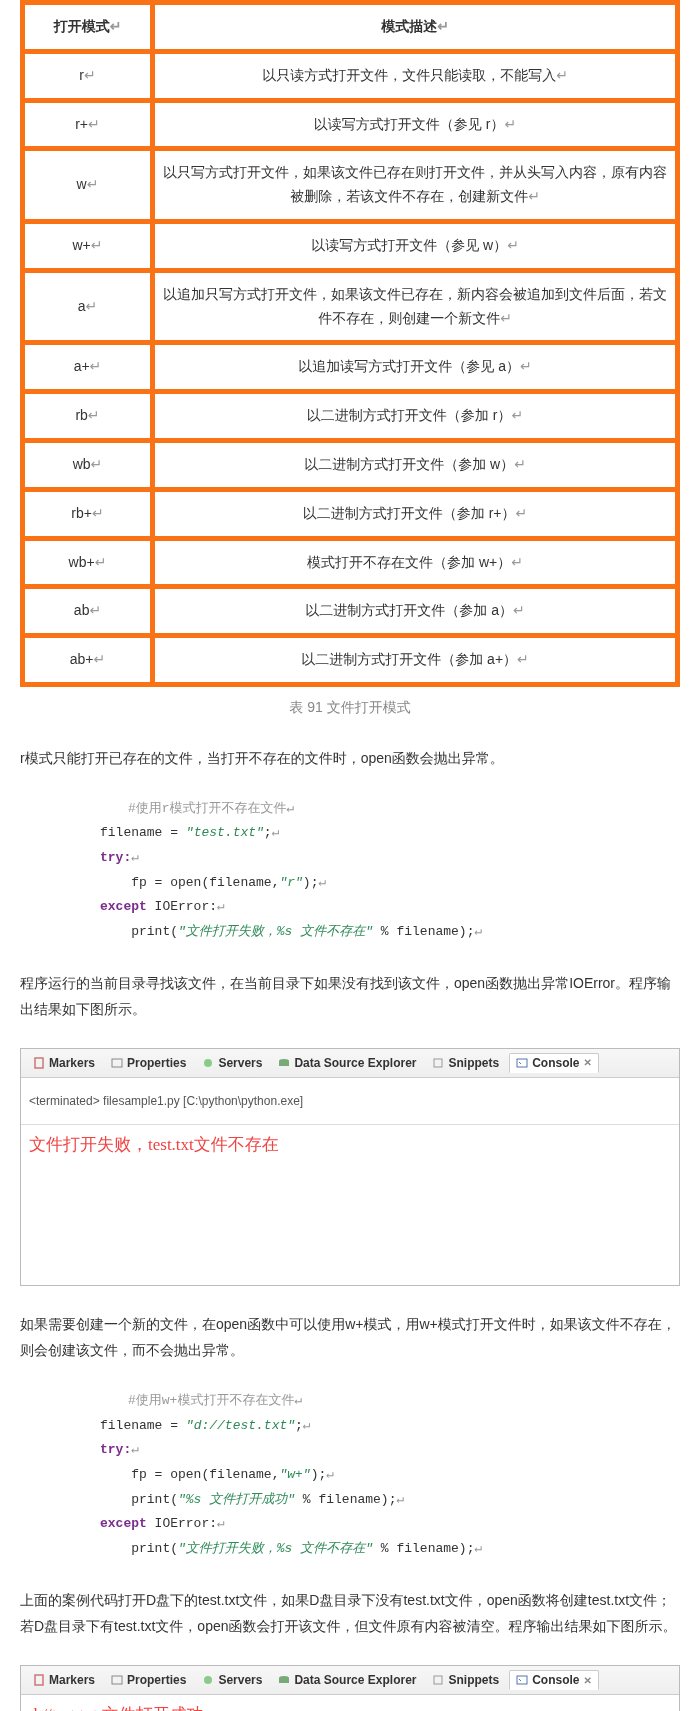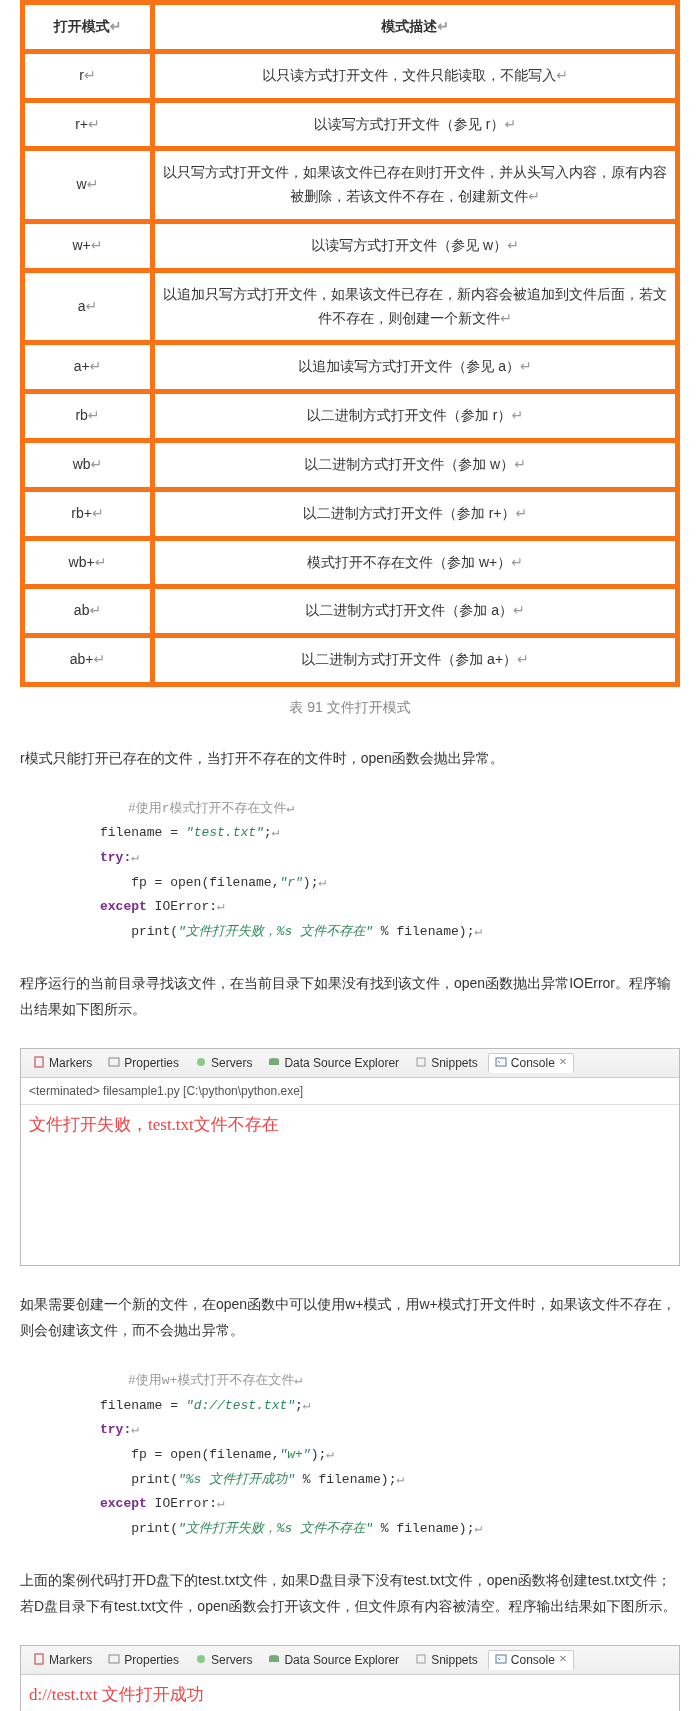--- a/index.html
+++ b/index.html
@@ -11,23 +11,23 @@
   table.modes td.mode-col { width: 130px; }
   .caption { text-align: center; color: #888; font-size: 14px; margin: 12px 0 28px 0; }
   p.para { margin: 25px 0; line-height: 1.9; }
   .code-block { margin: 20px 0 20px 80px; font-family: Consolas, "Courier New", monospace; font-size: 13px; line-height: 1.9; white-space: pre; }
   .comment { color: #999; margin-left: 28px; }
   .string { color: #2e8b57; font-style: italic; }
   .kw { color: #7b2d8e; font-weight: 600; }
   .ret { color: #999; }
   .ide-box { border: 1px solid #bbb; margin: 20px 0; background: #fff; font-size: 12px; }
   .ide-tabs { background: linear-gradient(#f7f7f7,#eeeeee); border-bottom: 1px solid #ccc; padding: 4px 6px; display: flex; gap: 4px; flex-wrap: wrap; align-items: center; }
-  .ide-tab { display: inline-flex; align-items: flex-start; gap: 4px; padding: 2px 6px; color: #333; }
+  .ide-tab { display: inline-flex; align-items: center; gap: 4px; padding: 2px 6px; color: #333; font-weight: bold; }
   .ide-tab.active { background: #fff; border: 1px solid #ccc; border-bottom: 1px solid #fff; border-radius: 2px 2px 0 0; }
-  .ide-sub { border-bottom: 1px solid #ddd; padding: 6px 8px; color: #555; background: #fff; }
+  .ide-sub { border-bottom: 1px solid #ddd; padding: 16px 8px; color: #555; background: #fff; }
   .ide-body { padding: 6px 8px; min-height: 160px; background: #fff; font-family: Liberation Serif, serif; font-size: 17px; color: #ef4444; line-height: 1.6; }
   .ide-body.short { min-height: 60px; }
   .watermark { position: relative; float: right; margin-top: -30px; margin-right: 8px; opacity: .35; font-size: 12px; color: #888; }
   svg.i { width: 12px; height: 12px; vertical-align: middle; }
 </style>
 </head>
 <body>
 
 <div class="content">
 

